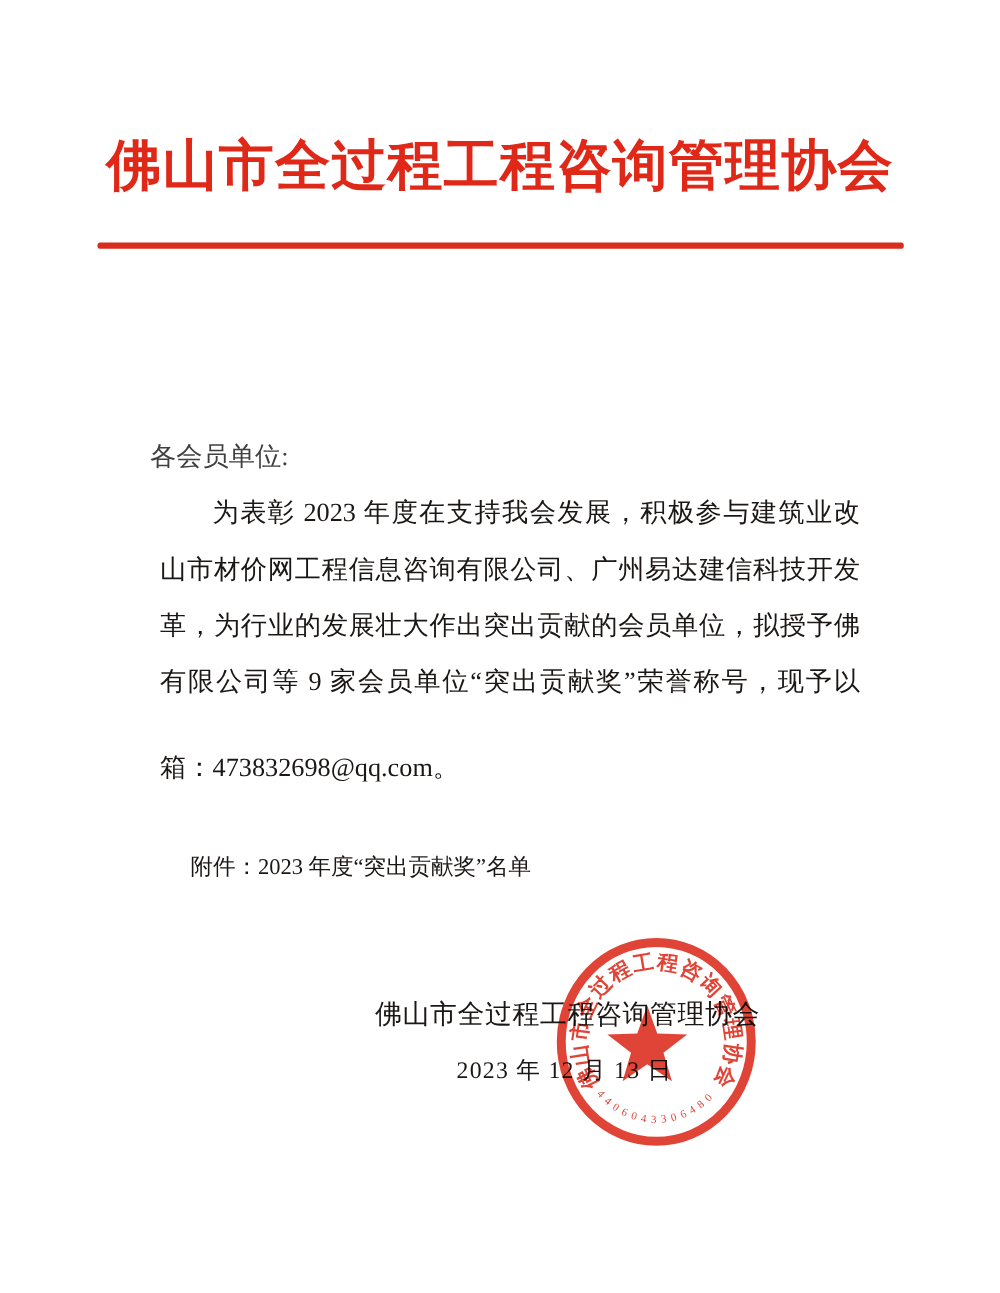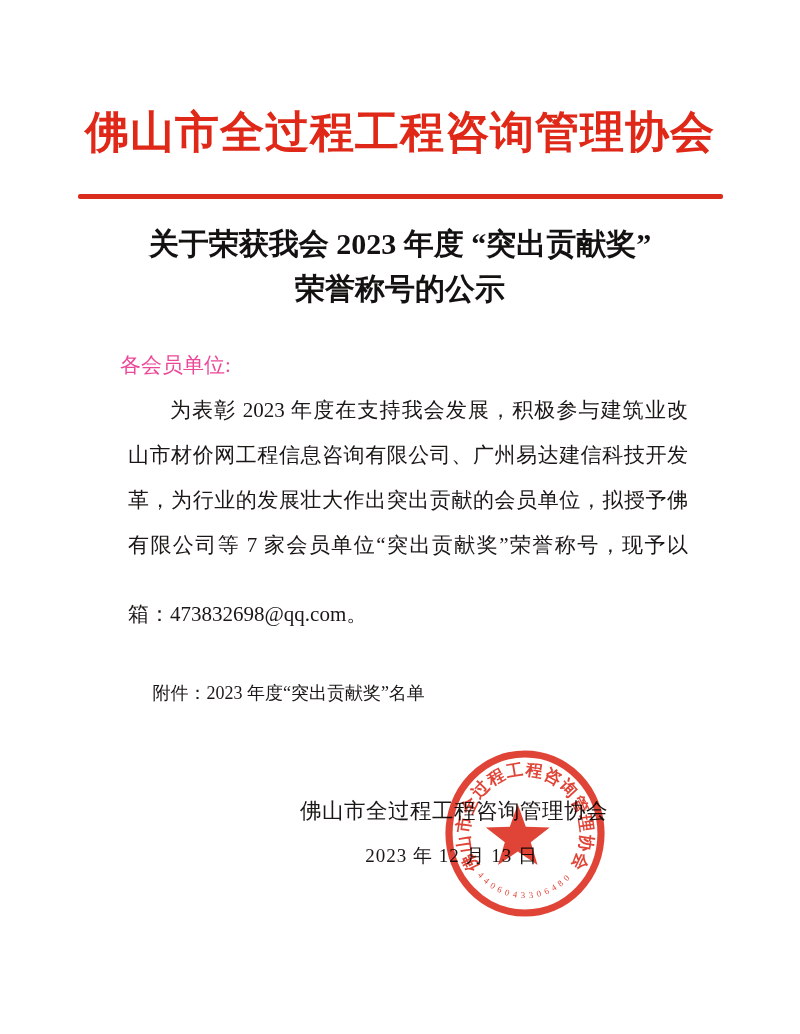--- a/index.html
+++ b/index.html
@@ -52,21 +52,21 @@
     line-height: 45px;
     color: #141210;
   }
 
   
   .salutation {
     position: absolute;
     top: 351px;
     left: 120px;
     font-size: 21px;
-    color: #ec4899;
+    color: #404040;
   }
   .para {
     position: absolute;
     top: 393px;
     left: 128px;
     width: 560px;
     font-size: 21px;
     color: #1a1715;
   }
   .para-line {
@@ -135,32 +135,28 @@
 </style>
 </head>
 <body>
 
 <div class="page">
 
   <div class="letterhead">佛山市全过程工程咨询管理协会</div>
 
   <div class="rule"></div>
 
-  <div class="doc-title">
-    <div>关于荣获我会 2023 年度 “突出贡献奖”</div>
-    <div>荣誉称号的公示</div>
-  </div>
 
   <div class="salutation">各会员单位:</div>
 
   <div class="para">
     <div class="para-line indent">为表彰 2023 年度在支持我会发展，积极参与建筑业改</div>
     <div class="para-line">山市材价网工程信息咨询有限公司、广州易达建信科技开发</div>
     <div class="para-line">革，为行业的发展壮大作出突出贡献的会员单位，拟授予佛</div>
-    <div class="para-line">有限公司等 7 家会员单位“突出贡献奖”荣誉称号，现予以</div>
+    <div class="para-line">有限公司等 9 家会员单位“突出贡献奖”荣誉称号，现予以</div>
     <div class="para-line last">箱：473832698@qq.com。</div>
   </div>
 
   <div class="attachment">附件：2023 年度“突出贡献奖”名单</div>
 
   <div class="sig-org">佛山市全过程工程咨询管理协会</div>
 
   <div class="sig-date">2023 年 12 月 13 日</div>
 
   <svg class="stamp" viewBox="0 0 200 209" preserveAspectRatio="none">

